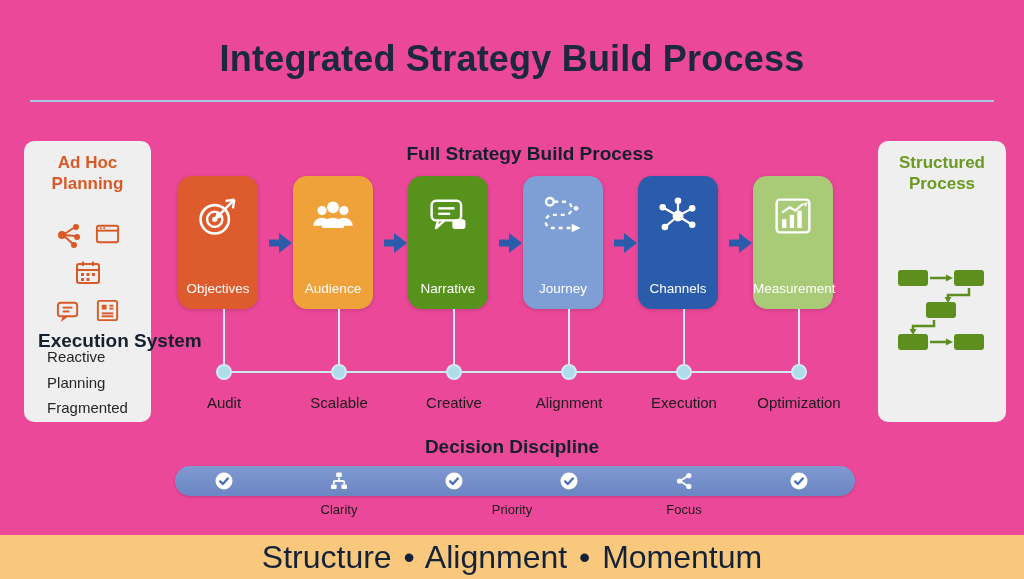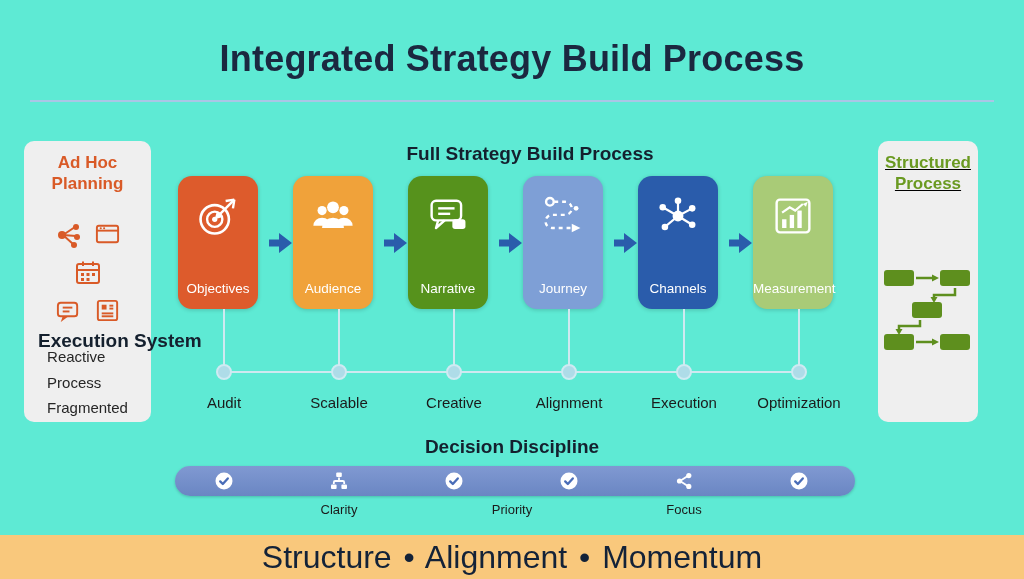--- a/index.html
+++ b/index.html
@@ -1,28 +1,28 @@
 <!DOCTYPE html>
 <html><head>
 <meta charset="utf-8">
 <style>
   * { box-sizing: border-box; margin: 0; padding: 0; }
   html,body { background:#fff; }
   body { font-family: "Liberation Sans", sans-serif; }
-  .canvas { position:relative; width:1024px; height:579px; background:#5eead4; overflow:hidden; }
+  .canvas { position:relative; width:1024px; height:579px; background:#ec4899; overflow:hidden; }
 
   .main-title { position:absolute; top:38px; left:0; width:1024px; text-align:center;
     font-size:36px; font-weight:700; color:#1b2840; letter-spacing:.2px; }
   .divider { position:absolute; top:100px; left:30px; width:964px; height:2px; background:#a9c6e6; }
 
   
   .side-panel { position:absolute; top:141px; height:281px; background:#efefef; border-radius:10px;
     display:flex; flex-direction:column; align-items:center; padding:12px 4px 0; }
   .side-panel.left { left:24px; width:127px; }
-  .side-panel.right { left:878px; width:100px;text-decoration:underline; }
+  .side-panel.right { left:878px; width:128px; }
   .side-title { font-size:17px; font-weight:700; text-align:center; line-height:1.22; }
   .side-title.orange { color:#d95a27; }
   .side-title.green { color:#6a9a21; }
   .icon-cluster { display:flex; flex-direction:column; align-items:center; gap:6px; margin-top:10px; flex:1; justify-content:center; }
   .icon-row { display:flex; gap:12px; align-items:center; }
   .side-traits { font-size:15px; color:#262626; line-height:1.68; margin-bottom:2px; }
 
   
   .process-title { position:absolute; top:143px; left:0; width:1024px; text-align:center;
     font-size:19px; font-weight:700; color:#14202e;padding-left:36px; }
@@ -121,21 +121,21 @@
             <line x1="16" y1="9" x2="20" y2="9" stroke="#d95a27" stroke-width="2"></line>
             <line x1="16" y1="12" x2="20" y2="12" stroke="#d95a27" stroke-width="2"></line>
             <line x1="8" y1="17" x2="20" y2="17" stroke="#d95a27" stroke-width="2"></line>
             <line x1="8" y1="20" x2="20" y2="20" stroke="#d95a27" stroke-width="2"></line>
           </svg>
         </span>
       </div>
     </div>
     <div class="side-traits">
       <div>Reactive</div>
-      <div>Process</div>
+      <div>Planning</div>
       <div>Fragmented</div>
     </div>
   </div>
 
   <div class="side-panel right">
     <div class="side-title green">Structured Process</div>
     <div class="icon-cluster">
       <span>
         <svg width="92" height="94" viewBox="0 0 92 94">
           <g fill="#5e8f1e">

